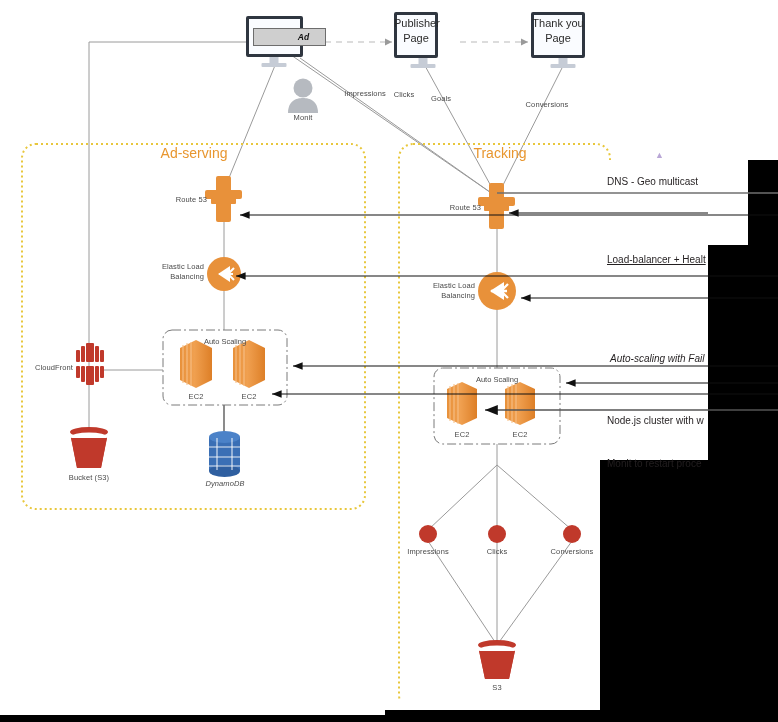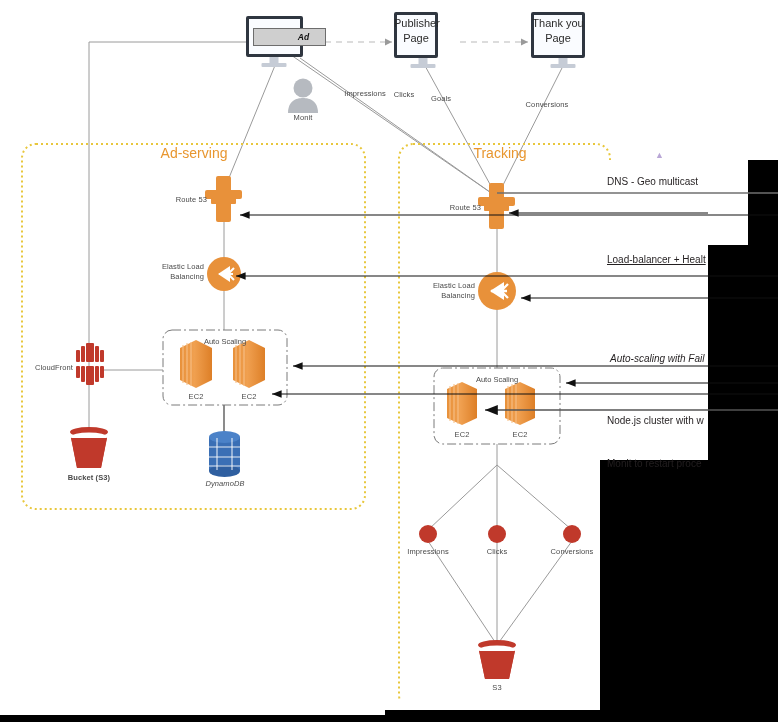--- a/index.html
+++ b/index.html
@@ -207,21 +207,21 @@
   <div class="lbl c" style="left:441px;top:94px;">Goals</div>
   <div class="lbl c" style="left:547px;top:100px;">Conversions</div>
 
   <div class="grouptitle" style="left:194px;top:145px;">Ad-serving</div>
   <div class="grouptitle" style="left:500px;top:145px;">Tracking</div>
 
   <div class="lbl r" style="left:207px;top:195px;">Route 53</div>
   <div class="lbl r" style="left:204px;top:262px;">Elastic Load</div>
   <div class="lbl r" style="left:204px;top:272px;">Balancing</div>
   <div class="lbl r" style="left:73px;top:363px;">CloudFront</div>
-  <div class="lbl c" style="left:89px;top:473px;font-weight:bold;">Bucket (S3)</div>
+  <div class="lbl c" style="left:89px;top:473px;">Bucket (S3)</div>
   <div class="lbl c" style="left:225px;top:479px;font-style:italic;">DynamoDB</div>
   <div class="asg-title" style="left:225px;top:337px;">Auto Scaling</div>
   <div class="lbl c" style="left:196px;top:392px;">EC2</div>
   <div class="lbl c" style="left:249px;top:392px;">EC2</div>
 
   <div class="lbl r" style="left:481px;top:203px;">Route 53</div>
   <div class="lbl r" style="left:475px;top:281px;">Elastic Load</div>
   <div class="lbl r" style="left:475px;top:291px;">Balancing</div>
   <div class="asg-title" style="left:497px;top:375px;">Auto Scaling</div>
   <div class="lbl c" style="left:462px;top:430px;">EC2</div>

